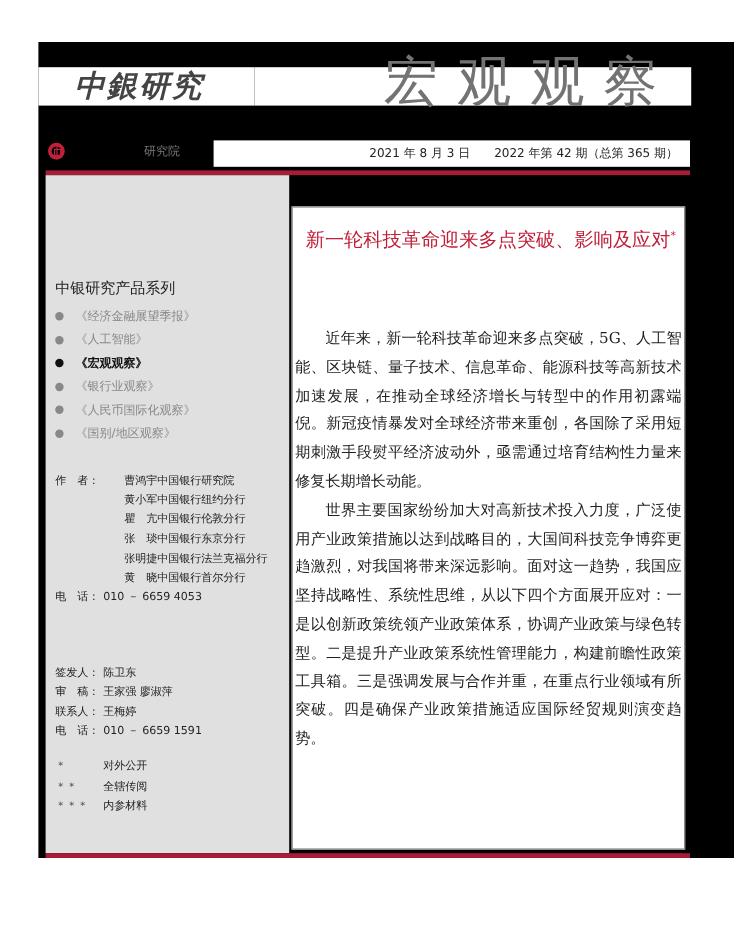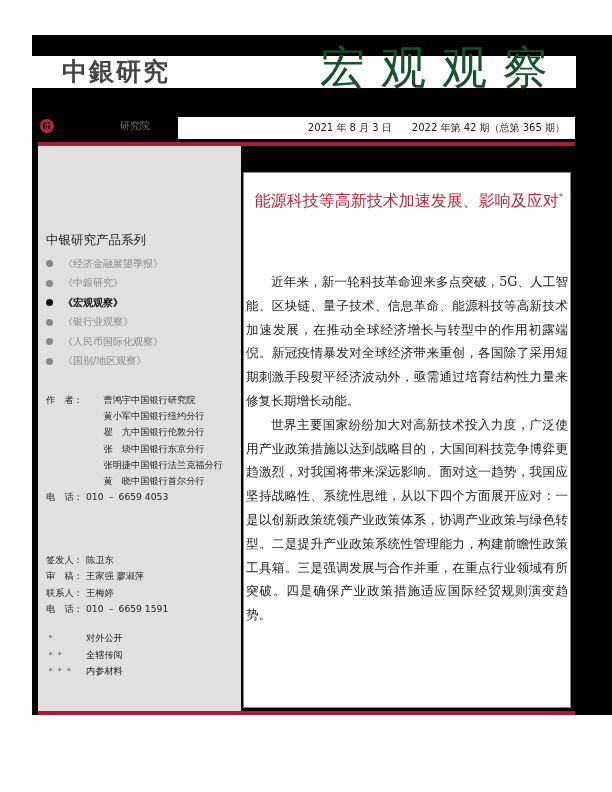--- a/index.html
+++ b/index.html
@@ -2,23 +2,23 @@
 <html><head>
 <meta charset="utf-8">
 <style>
   html, body { margin:0; padding:0; }
   body { width:612px; height:792px; background:#ffffff; position:relative; overflow:hidden;
          font-family:"DejaVu Sans","Liberation Sans",sans-serif; }
   .frame { position:absolute; left:32px; top:35px; width:580px; height:680px; background:#000; }
   .logo-strip { position:absolute; left:32px; top:56px; width:180px; height:32px; background:#fff; }
   .logo-text { position:absolute; left:62px; top:56px; height:32px; line-height:32px;
                font-family:"DejaVu Serif","Liberation Serif",serif; font-size:25px; color:#444;
-               letter-spacing:2px; font-weight:bold; }
+               font-style:italic; letter-spacing:2px; font-weight:bold; }
   .masthead { position:absolute; left:212px; top:56px; width:364px; height:32px; background:#fff; }
-  .masthead-title { position:absolute; left:320px; top:40px; font-size:45px; color:#14532d;
+  .masthead-title { position:absolute; left:320px; top:40px; font-size:45px; color:#737373;
                     letter-spacing:16px; line-height:56px; font-family:"DejaVu Sans",sans-serif; }
   .boc-logo { position:absolute; left:40px; top:119px; width:14px; height:14px; border-radius:50%;
               border:3px solid #c0213a; box-sizing:border-box; }
   .boc-logo::after { content:""; position:absolute; left:2px; top:2px; width:4px; height:4px;
                      border:1.5px solid #c0213a; box-sizing:content-box; }
   .boc-logo::before { content:""; position:absolute; left:3.5px; top:-3px; width:1.5px; height:14px; background:#c0213a; }
   .institute { position:absolute; left:120px; top:119px; font-size:10px; color:#777; }
   .date-bar { position:absolute; left:178px; top:117px; width:397px; height:22px; background:#fff; }
   .date-text { position:absolute; right:10px; top:4px; font-size:10px; color:#222; white-space:pre; }
   .red-bar-top { position:absolute; left:38px; top:142px; width:537px; height:4px; background:#a51d37; }
@@ -71,21 +71,21 @@
 <div class="red-bar-bottom"></div>
 
 <div class="sb-heading">中银研究产品系列</div>
 <ul class="sb-list">
   <li>
       <span class="dot"></span>
       <span>《经济金融展望季报》</span>
     </li>
   <li>
       <span class="dot"></span>
-      <span>《中銀研究》</span>
+      <span>《人工智能》</span>
     </li>
   <li class="active">
       <span class="dot"></span>
       <span>《宏观观察》</span>
     </li>
   <li>
       <span class="dot"></span>
       <span>《银行业观察》</span>
     </li>
   <li>
@@ -114,18 +114,18 @@
   <div class="row"><span class="lab">联系人：</span><span>王梅婷</span></div>
   <div class="row"><span class="lab">电　话：</span><span>010 － 6659 1591</span></div>
 </div>
 
 <div class="levels">
   <div class="row"><span class="stars">＊</span><span>对外公开</span></div>
   <div class="row"><span class="stars">＊＊</span><span>全辖传阅</span></div>
   <div class="row"><span class="stars">＊＊＊</span><span>内参材料</span></div>
 </div>
 
-<div class="doc-title"><span>能源科技等高新技术加速发展、影响及应对</span><sup>*</sup></div>
+<div class="doc-title"><span>新一轮科技革命迎来多点突破、影响及应对</span><sup>*</sup></div>
 
 <div class="body-text">
   <p>近年来，新一轮科技革命迎来多点突破，5G、人工智能、区块链、量子技术、信息革命、能源科技等高新技术加速发展，在推动全球经济增长与转型中的作用初露端倪。新冠疫情暴发对全球经济带来重创，各国除了采用短期刺激手段熨平经济波动外，亟需通过培育结构性力量来修复长期增长动能。</p>
   <p>世界主要国家纷纷加大对高新技术投入力度，广泛使用产业政策措施以达到战略目的，大国间科技竞争博弈更趋激烈，对我国将带来深远影响。面对这一趋势，我国应坚持战略性、系统性思维，从以下四个方面展开应对：一是以创新政策统领产业政策体系，协调产业政策与绿色转型。二是提升产业政策系统性管理能力，构建前瞻性政策工具箱。三是强调发展与合作并重，在重点行业领域有所突破。四是确保产业政策措施适应国际经贸规则演变趋势。</p>
 </div>
 
 </body></html>

